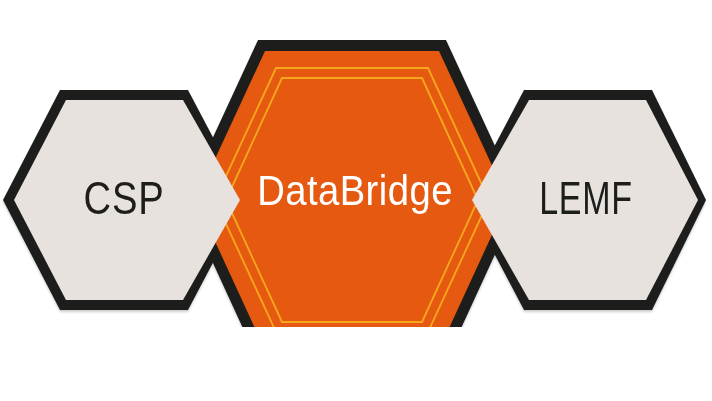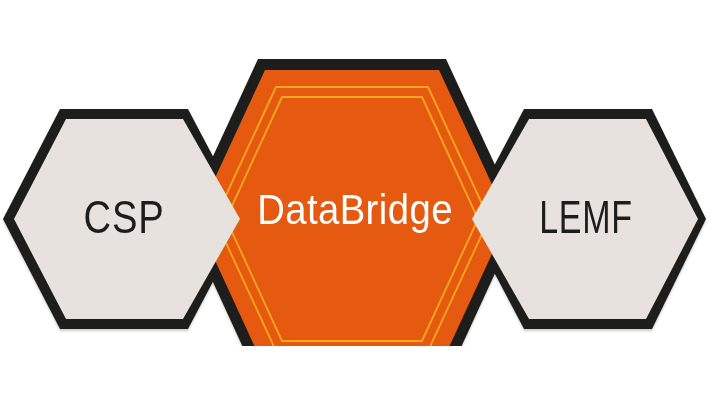--- a/index.html
+++ b/index.html
@@ -6,21 +6,20 @@
     margin: 0;
     padding: 0;
     background: #FFFFFF;
   }
   .canvas {
     position: relative;
     width: 712px;
     height: 327px;
     background: #FFFFFF;
     overflow: hidden;
-    margin-top: 19px;
   }
   svg.diagram {
     display: block;
     width: 712px;
     height: 401px;
     filter: drop-shadow(0 2px 1px rgba(29,29,27,0.22));
   }
   .hexlabel {
     font-family: "Liberation Sans", sans-serif;
     font-weight: 400;

